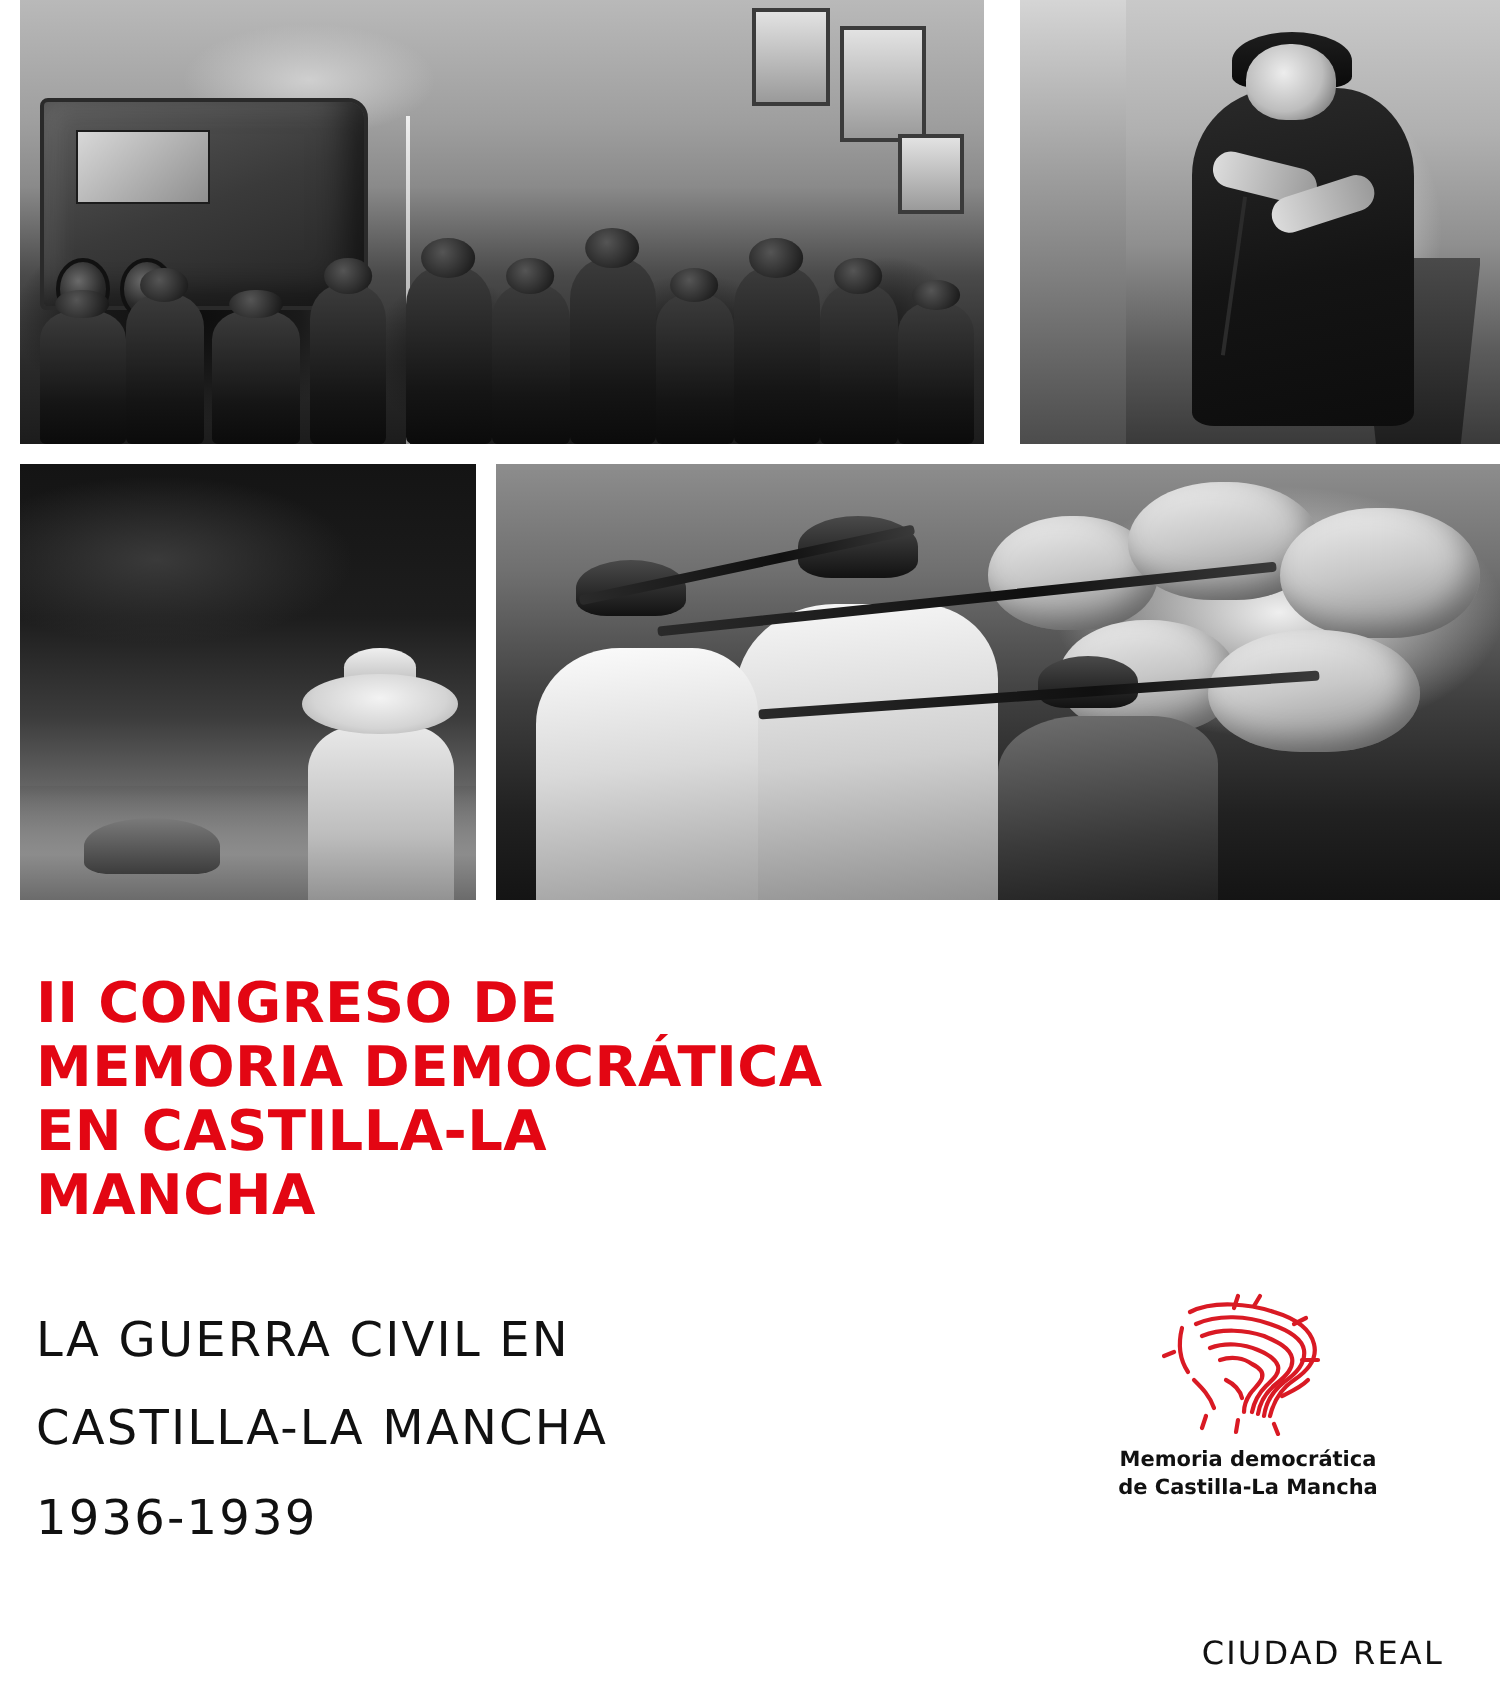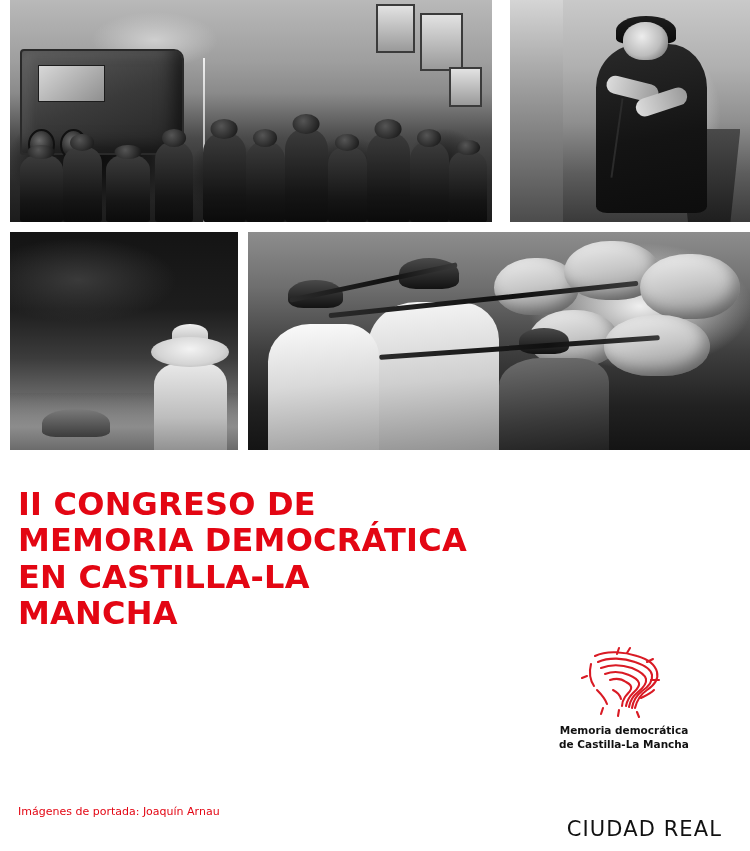--- a/index.html
+++ b/index.html
@@ -210,21 +210,21 @@
     width: 750px; height: 401px;
     background: #ffffff;
   }
   .title {
     position: absolute;
     left: 18px; top: 36px;
     width: 520px;
     color: #e30613;
     font-family: "DejaVu Sans", sans-serif;
     font-weight: 700;
-    font-size: 32px;
+    font-size: 28px;
     line-height: 1.14;
     letter-spacing: 0.2px;
     white-space: pre-line;
     margin: 0;
   }
   .subtitle {
     position: absolute;
     left: 18px; top: 198px;
     width: 500px;
     color: #111111;
@@ -268,21 +268,21 @@
     font-size: 15px;
     letter-spacing: 1.1px;
   }
   .event-city {
     position: absolute;
     right: 28px; top: 367px;
     width: 280px;
     text-align: right;
     color: #111111;
     font-family: "DejaVu Sans", sans-serif;
-    font-size: 21px;
+    font-size: 16px;
     letter-spacing: 1.1px;
   }
   .credit {
     position: absolute;
     left: 18px; top: 355px;
     color: #e30613;
     font-family: "DejaVu Sans", sans-serif;
     font-size: 11px;
   }
   .website {
@@ -370,20 +370,23 @@
 
   </div>
 
   <div class="content">
 
     <h1 class="title">II CONGRESO DE
 MEMORIA DEMOCRÁTICA
 EN CASTILLA-LA
 MANCHA</h1>
 
+    <h2 class="subtitle">LA GUERRA CIVIL EN
+CASTILLA-LA MANCHA
+1936-1939</h2>
 
     <div class="logo-block">
       <div class="logo-mark">
         <svg width="86" height="72" viewBox="0 0 86 72" xmlns="http://www.w3.org/2000/svg">
           <g fill="none" stroke="#d91a24" stroke-width="2.1" stroke-linecap="round">
             <path d="M14 10 C 26 4, 44 6, 56 10 C 66 13, 74 18, 76 26 C 78 34, 72 40, 66 44 C 60 48, 56 54, 54 62"></path>
             <path d="M17 16 C 28 11, 43 12, 54 16 C 63 19, 70 23, 71 29 C 72 36, 67 41, 61 45 C 56 49, 52 55, 51 62"></path>
             <path d="M20 22 C 30 18, 42 19, 51 22 C 58 25, 64 28, 65 33 C 66 38, 62 42, 57 46 C 52 50, 49 55, 48 61"></path>
             <path d="M24 28 C 32 25, 41 26, 48 29 C 53 31, 57 34, 58 37 C 59 41, 55 44, 52 47 C 48 51, 46 55, 45 60"></path>
             <path d="M29 34 C 35 32, 41 33, 45 36 C 49 38, 51 40, 50 43 C 49 46, 46 48, 44 51 C 42 54, 41 57, 41 60"></path>
@@ -402,17 +405,16 @@
           </g>
         </svg>
       </div>
       <div class="logo-text">Memoria democrática
 de Castilla-La Mancha</div>
     </div>
 
 
     <div class="event-city">CIUDAD REAL</div>
 
-    <div class="credit">Imágenes de portada: Joaquín Arnau</div>
 
 
   </div>
 </div>
 
 </body></html>

